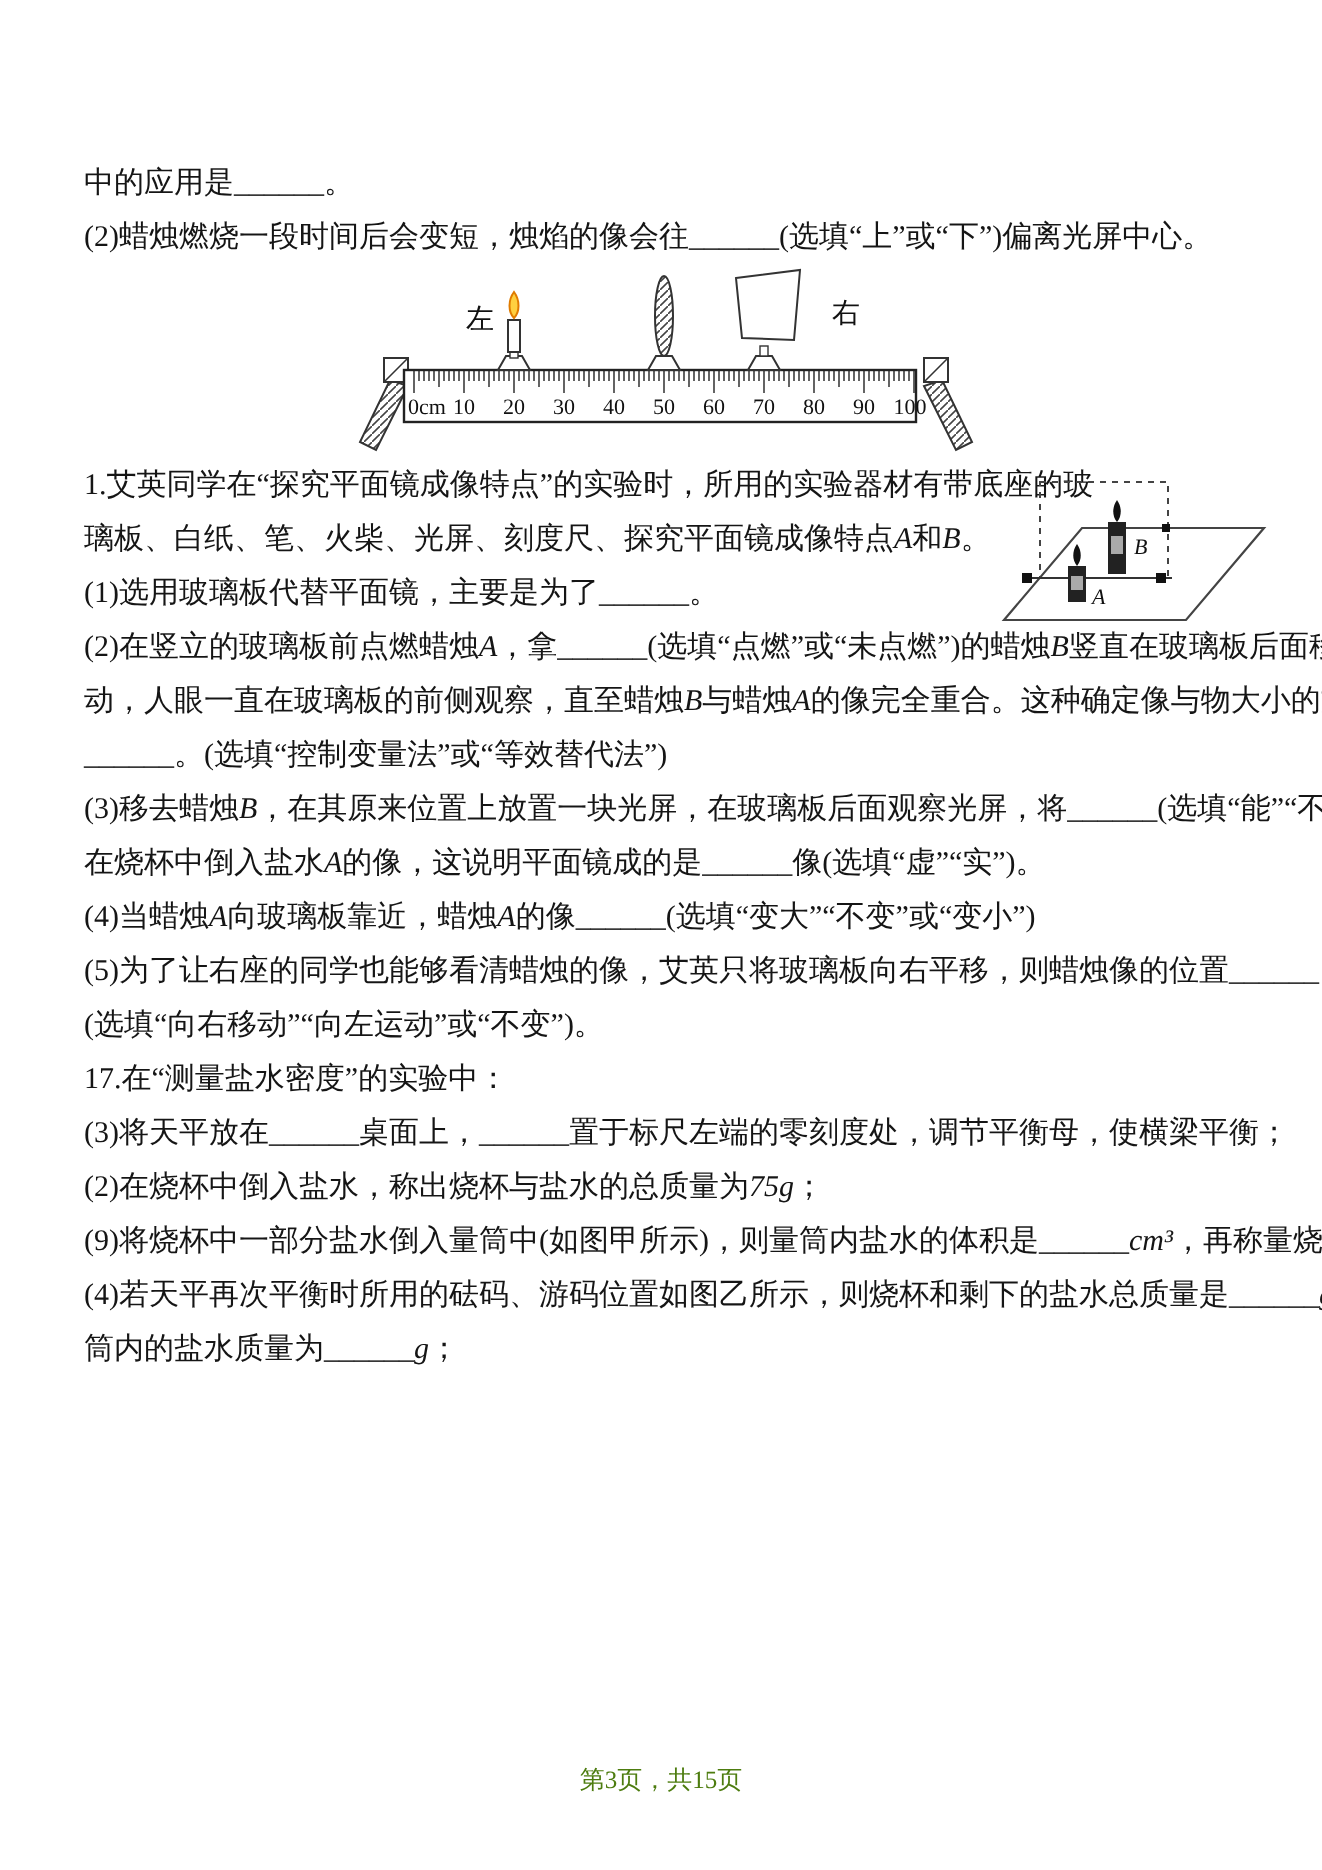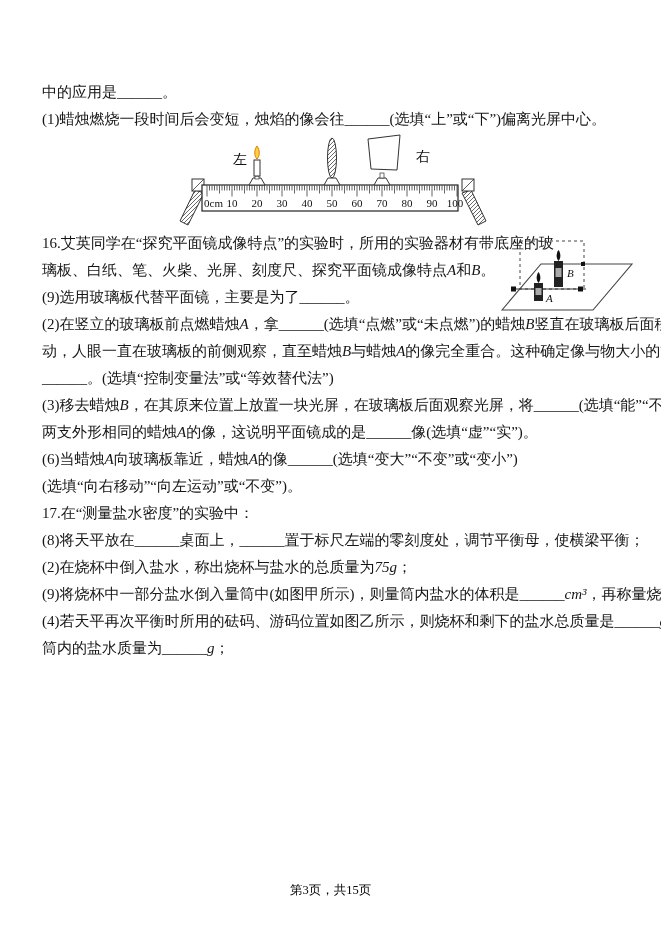--- a/index.html
+++ b/index.html
@@ -6,33 +6,33 @@
   body{
     width:661px;height:935px;background:#ffffff;position:relative;overflow:hidden;
     font-family:"Liberation Serif","DejaVu Serif",serif;color:#151515;
   }
   .page{position:absolute;inset:0;}
   .content{position:absolute;left:42px;top:79px;width:592px;}
   .line{height:27px;line-height:27px;font-size:15px;white-space:nowrap;}
   .it{font-style:italic;font-family:"Liberation Serif",serif;}
   .figure-bench{height:97px;margin-left:136px;}
   .figure-mirror{position:absolute;left:456px;top:157px;width:140px;height:96px;}
-  .footer{position:absolute;left:0;top:882px;width:100%;text-align:center;font-size:12.5px;color:#000000;}
+  .footer{position:absolute;left:0;top:882px;width:100%;text-align:center;font-size:12.5px;color:#4d7c0f;}
   .rnum text{font-family:"Liberation Serif",serif;font-size:11px;fill:#111;}
   .cjk{font-size:14px;fill:#111;font-family:"Liberation Serif",serif;}
   .ital{font-style:italic;font-family:"Liberation Serif",serif;font-size:11px;fill:#111;}
 </style>
 </head>
 <body>
 
 <div class="page">
   <div class="content">
 
     <div class="line"><span>中的应用是______。</span></div>
-    <div class="line"><span>(1)蜡烛燃烧一段时间后会变短，烛焰的像会往______(选填“上”或“下”)偏离光屏中心。</span></div>
+    <div class="line"><span>(2)蜡烛燃烧一段时间后会变短，烛焰的像会往______(选填“上”或“下”)偏离光屏中心。</span></div>
 
     <div class="figure-bench">
       <svg width="310" height="97" viewBox="0 0 310 97">
         <defs>
           <pattern id="hatch" patternUnits="userSpaceOnUse" width="4" height="4">
             <path d="M0,4 L4,0" stroke="#444" stroke-width="0.8"></path>
           </pattern>
         </defs>
 
         <path d="M17,57 L26,60 L10,92 L2,88 Z" fill="url(#hatch)" stroke="#333" stroke-width="1"></path>
@@ -176,32 +176,33 @@
 
         <g>
           <path d="M196,52 L212,52 L208,45 L200,45 Z" fill="#fff" stroke="#333"></path>
           <rect x="202" y="40" width="4" height="5" fill="#fff" stroke="#333" stroke-width="0.7"></rect>
           <polygon points="190,6 222,2 219,37 193,36" fill="#fff" stroke="#333"></polygon>
         </g>
         <text class="cjk" x="238" y="28">右</text>
       </svg>
     </div>
 
-    <div class="line"><span>16.艾英同学在“探究平面镜成像特点”的实验时，所用的实验器材有带底座的玻</span></div>
+    <div class="line"><span>1.艾英同学在“探究平面镜成像特点”的实验时，所用的实验器材有带底座的玻</span></div>
     <div class="line"><span>璃板、白纸、笔、火柴、光屏、刻度尺、探究平面镜成像特点</span><span class="it">A</span><span>和</span><span class="it">B</span><span>。</span></div>
-    <div class="line"><span>(9)选用玻璃板代替平面镜，主要是为了______。</span></div>
+    <div class="line"><span>(1)选用玻璃板代替平面镜，主要是为了______。</span></div>
     <div class="line"><span>(2)在竖立的玻璃板前点燃蜡烛</span><span class="it">A</span><span>，拿______(选填“点燃”或“未点燃”)的蜡烛</span><span class="it">B</span><span>竖直在玻璃板后面移</span></div>
     <div class="line"><span>动，人眼一直在玻璃板的前侧观察，直至蜡烛</span><span class="it">B</span><span>与蜡烛</span><span class="it">A</span><span>的像完全重合。这种确定像与物大小的方法是</span></div>
     <div class="line"><span>______。(选填“控制变量法”或“等效替代法”)</span></div>
     <div class="line"><span>(3)移去蜡烛</span><span class="it">B</span><span>，在其原来位置上放置一块光屏，在玻璃板后面观察光屏，将______(选填“能”“不能”)</span></div>
-    <div class="line"><span>两支外形相同的蜡烛</span><span class="it">A</span><span>的像，这说明平面镜成的是______像(选填“虚”“实”)。</span></div>
-    <div class="line"><span>(6)当蜡烛</span><span class="it">A</span><span>向玻璃板靠近，蜡烛</span><span class="it">A</span><span>的像______(选填“变大”“不变”或“变小”)</span></div>
+    <div class="line"><span>在烧杯中倒入盐水</span><span class="it">A</span><span>的像，这说明平面镜成的是______像(选填“虚”“实”)。</span></div>
+    <div class="line"><span>(4)当蜡烛</span><span class="it">A</span><span>向玻璃板靠近，蜡烛</span><span class="it">A</span><span>的像______(选填“变大”“不变”或“变小”)</span></div>
+    <div class="line"><span>(5)为了让右座的同学也能够看清蜡烛的像，艾英只将玻璃板向右平移，则蜡烛像的位置______</span></div>
     <div class="line"><span>(选填“向右移动”“向左运动”或“不变”)。</span></div>
     <div class="line"><span>17.在“测量盐水密度”的实验中：</span></div>
-    <div class="line"><span>(8)将天平放在______桌面上，______置于标尺左端的零刻度处，调节平衡母，使横梁平衡；</span></div>
+    <div class="line"><span>(3)将天平放在______桌面上，______置于标尺左端的零刻度处，调节平衡母，使横梁平衡；</span></div>
     <div class="line"><span>(2)在烧杯中倒入盐水，称出烧杯与盐水的总质量为</span><span class="it">75g</span><span>；</span></div>
     <div class="line"><span>(9)将烧杯中一部分盐水倒入量筒中(如图甲所示)，则量筒内盐水的体积是______</span><span class="it">cm³</span><span>，再称量烧杯和剩下</span></div>
     <div class="line"><span>(4)若天平再次平衡时所用的砝码、游码位置如图乙所示，则烧杯和剩下的盐水总质量是______</span><span class="it">g</span></div>
     <div class="line"><span>筒内的盐水质量为______</span><span class="it">g</span><span>；</span></div>
 
     <div class="figure-mirror">
       <svg width="140" height="96" viewBox="0 0 140 96">
         <polygon points="4,74 43,28 134,28 95,74" fill="none" stroke="#444" stroke-width="1.1"></polygon>
         <rect x="22" y="5" width="64" height="48" fill="none" stroke="#444" stroke-width="1" stroke-dasharray="3,3"></rect>
         <line x1="13" y1="53" x2="88" y2="53" stroke="#333" stroke-width="1"></line>

